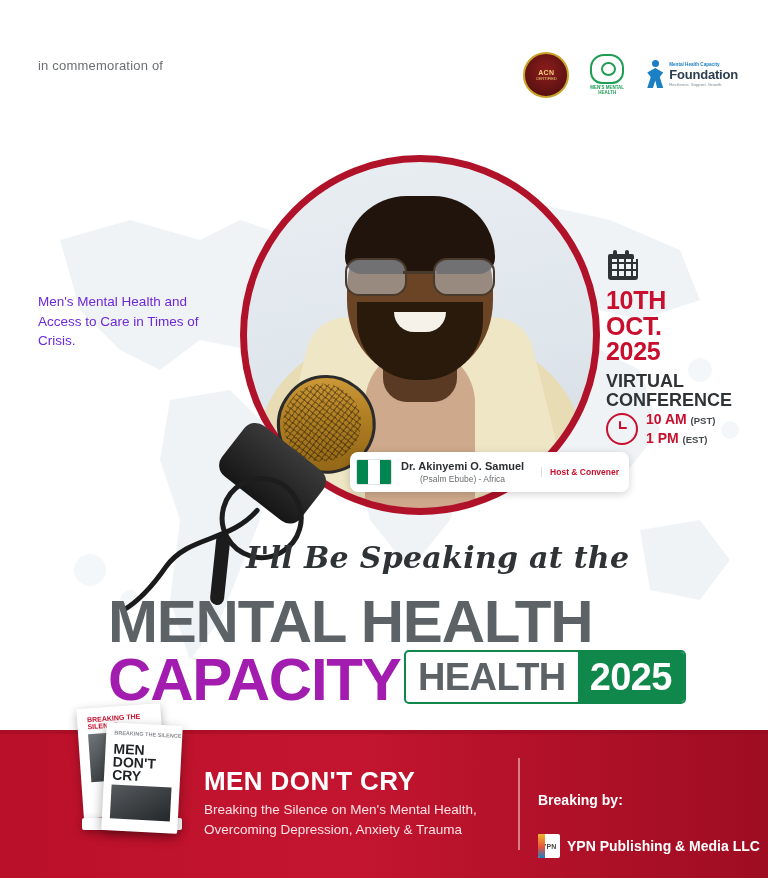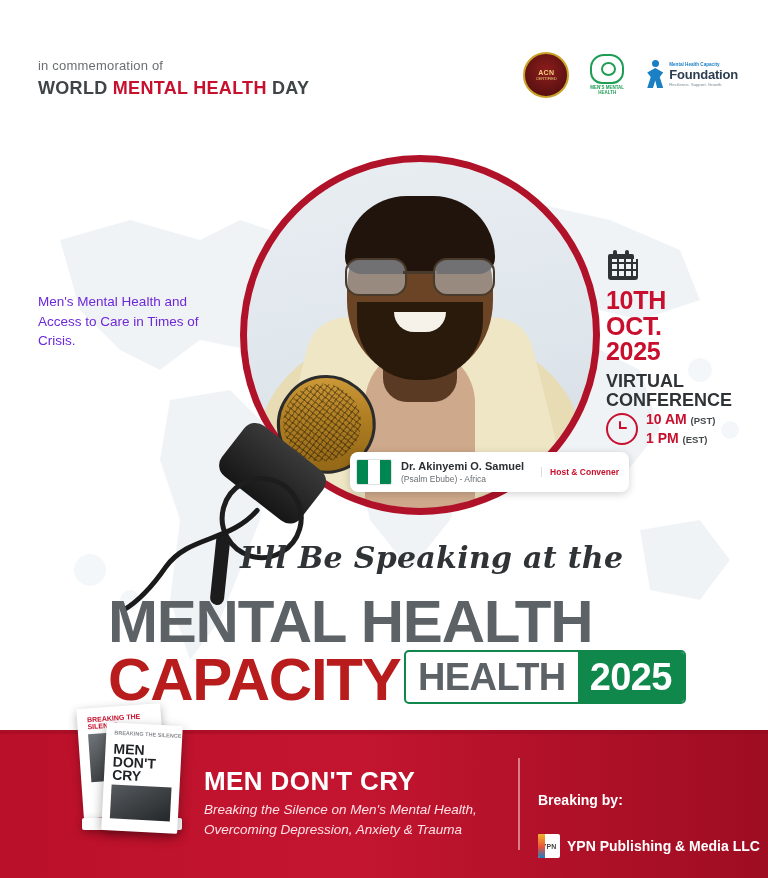--- a/index.html
+++ b/index.html
@@ -341,21 +341,21 @@
     width: 34px; height: 24px;
     display: flex;
     border-radius: 2px;
     overflow: hidden;
     border: 1px solid #e3e3e3;
   }
   .flag span { display: block; height: 100%; width: 33.34%; }
   .flag .g1 { background: #008751; }
   .flag .w { background: #ffffff; }
   .flag .g2 { background: #008751; }
-  .np-text { line-height: 1.25; }
+  .np-text { line-height: 1.25; text-align: center; }
   .np-name { font-size: 11px; font-weight: bold; color: #2b2f31; }
   .np-sub { font-size: 8.5px; color: #6a6f72; }
   .np-role {
     font-size: 8.5px;
     font-weight: bold;
     color: #c8102e;
     border-left: 1px solid #dcdcdc;
     padding-left: 8px;
     margin-left: 8px;
   }
@@ -427,21 +427,21 @@
   }
   .clock:before { left: 11px; top: 6px; width: 2px; height: 8px; }
   .clock:after { left: 11px; top: 12px; width: 8px; height: 2px; }
   .time-lines { line-height: 1.35; }
   .time-row { font-size: 14px; font-weight: bold; color: #c8102e; }
   .time-row small { font-size: 9.5px; color: #44494b; font-weight: bold; }
 
   
   .script {
     position: absolute;
-    left: 240px; top: 540px;
+    left: 246px; top: 540px;
     font-family: "DejaVu Serif", serif;
     font-style: italic;
     font-size: 30px;
     font-weight: bold;
     color: #2f3335;
     letter-spacing: 0.3px;
   }
 
   
   .big1 {
@@ -451,21 +451,21 @@
     font-weight: bold;
     color: #5c6265;
     letter-spacing: -1.2px;
     line-height: 1;
   }
   .big2 {
     position: absolute;
     left: 108px; top: 650px;
     font-size: 60px;
     font-weight: bold;
-    color: #b91c1c;
+    color: #a21caf;
     letter-spacing: -1.2px;
     line-height: 1;
   }
   .summit-box {
     position: absolute;
     left: 404px; top: 650px;
     height: 50px;
     border: 2.5px solid #10884c;
     border-radius: 5px;
     display: flex;
@@ -566,21 +566,20 @@
     color: #ffffff;
     letter-spacing: 0.4px;
   }
   .foot-sub {
     position: absolute;
     left: 204px; top: 70px;
     font-size: 13.5px;
     color: #ffe2e6;
     line-height: 1.45;
     width: 300px;
-    font-style: italic;
   }
   .foot-divider {
     position: absolute;
     left: 518px; top: 28px;
     width: 1.5px; height: 92px;
     background: rgba(255,255,255,.45);
   }
   .pub-by {
     position: absolute;
     left: 538px; top: 62px;
@@ -633,21 +632,20 @@
         <circle cx="90" cy="470" r="16"></circle>
           <circle cx="130" cy="500" r="10"></circle>
         <circle cx="700" cy="270" r="12"></circle>
           <circle cx="730" cy="330" r="9"></circle>
       </g>
     </svg>
   </div>
 
   <div class="header">
     <div class="commem">in commemoration of</div>
-    <div class="wmhd"><span>WORLD </span><span class="red">MENTAL HEALTH</span><span> DAY</span></div>
 
     <div class="logos">
       <div class="logo-badge">
         <div class="b1">ACN</div>
         <div class="b2">CERTIFIED</div>
       </div>
       <div class="logo-green">
         <div class="brain"></div>
         <div class="gl">MEN'S MENTAL HEALTH</div>
       </div>

